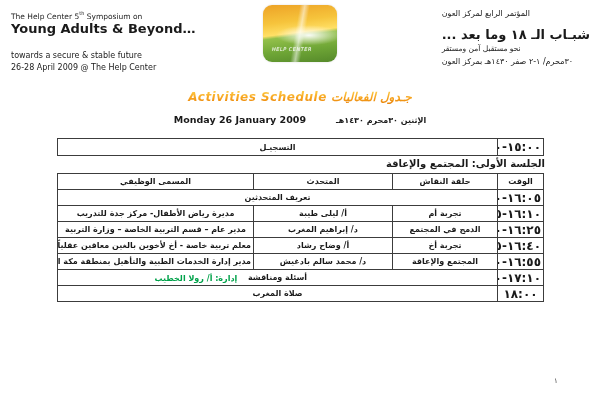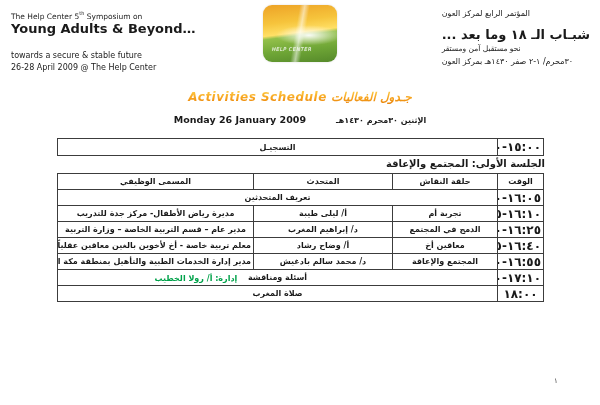--- a/index.html
+++ b/index.html
@@ -135,21 +135,21 @@
       <td>مديرة رياض الأطفال- مركز جدة للتدريب</td>
     </tr>
     <tr>
       <td class="time-cell">١٦:٢٥-١٦:٤٠</td>
       <td>الدمج في المجتمع</td>
       <td>د/ إبراهيم المغرب</td>
       <td>مدير عام – قسم التربية الخاصة – وزارة التربية</td>
     </tr>
     <tr>
       <td class="time-cell">١٦:٤٠-١٦:٥٥</td>
-      <td>معاقين أخ</td>
+      <td>تجربة أخ</td>
       <td>أ/ وضاح رشاد</td>
       <td>معلم تربية خاصة - أخ لأخوين بالغين معاقين عقلياً</td>
     </tr>
     <tr>
       <td class="time-cell">١٦:٥٥-١٧:١٠</td>
       <td>المجتمع والإعاقة</td>
       <td>د/ محمد سالم بادغيش</td>
       <td>مدير إدارة الخدمات الطبية والتأهيل بمنطقة مكة المكرمة</td>
     </tr>
     <tr>

